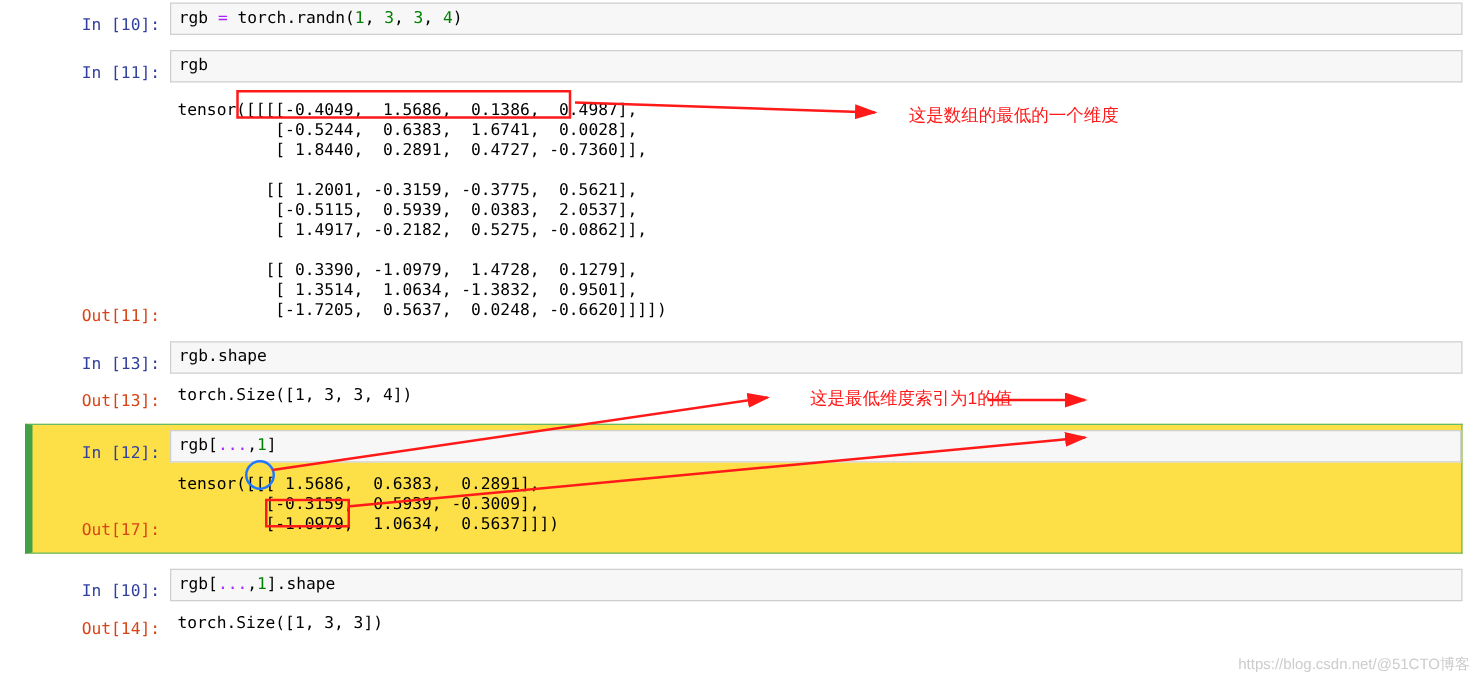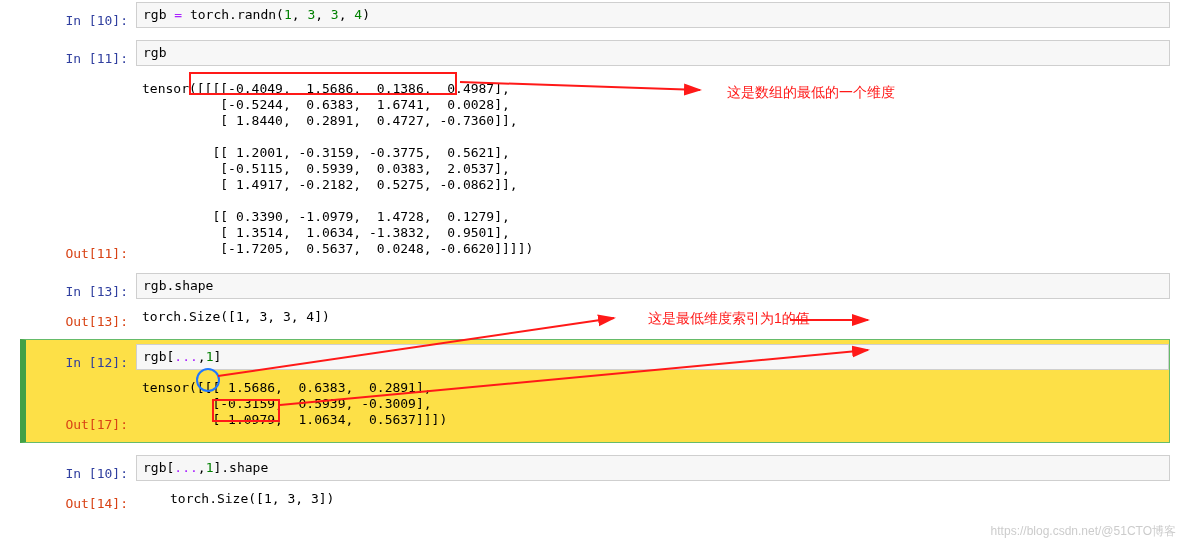--- a/index.html
+++ b/index.html
@@ -156,21 +156,21 @@
          [-0.3159,  0.5939, -0.3009],
          [-1.0979,  1.0634,  0.5637]]])</div>
     </div>
   </div>
 
   <div class="cell-row" style="margin-top:12px;">
     <div class="prompt prompt-in">In  [10]:</div>
     <div class="code-area"><span class="tok-var">rgb</span>[<span class="tok-op">...</span>,<span class="tok-num">1</span>].shape</div>
   </div>
 
-  <div class="cell-row" style="margin-top:6px;gap:28px;">
+  <div class="cell-row" style="margin-top:6px;">
     <div class="prompt prompt-out">Out[14]:</div>
     <div class="output-area">torch.Size([1, 3, 3])</div>
   </div>
 
 </div>
 
 <div class="red-box1" style="left:189px; top:72px; width:264px; height:19px;"></div>
 <div class="red-box2" style="left:212px; top:399px; width:64px; height:19px;"></div>
 <div class="blue-circle" style="left:196px; top:368px; width:20px; height:20px;"></div>
 

